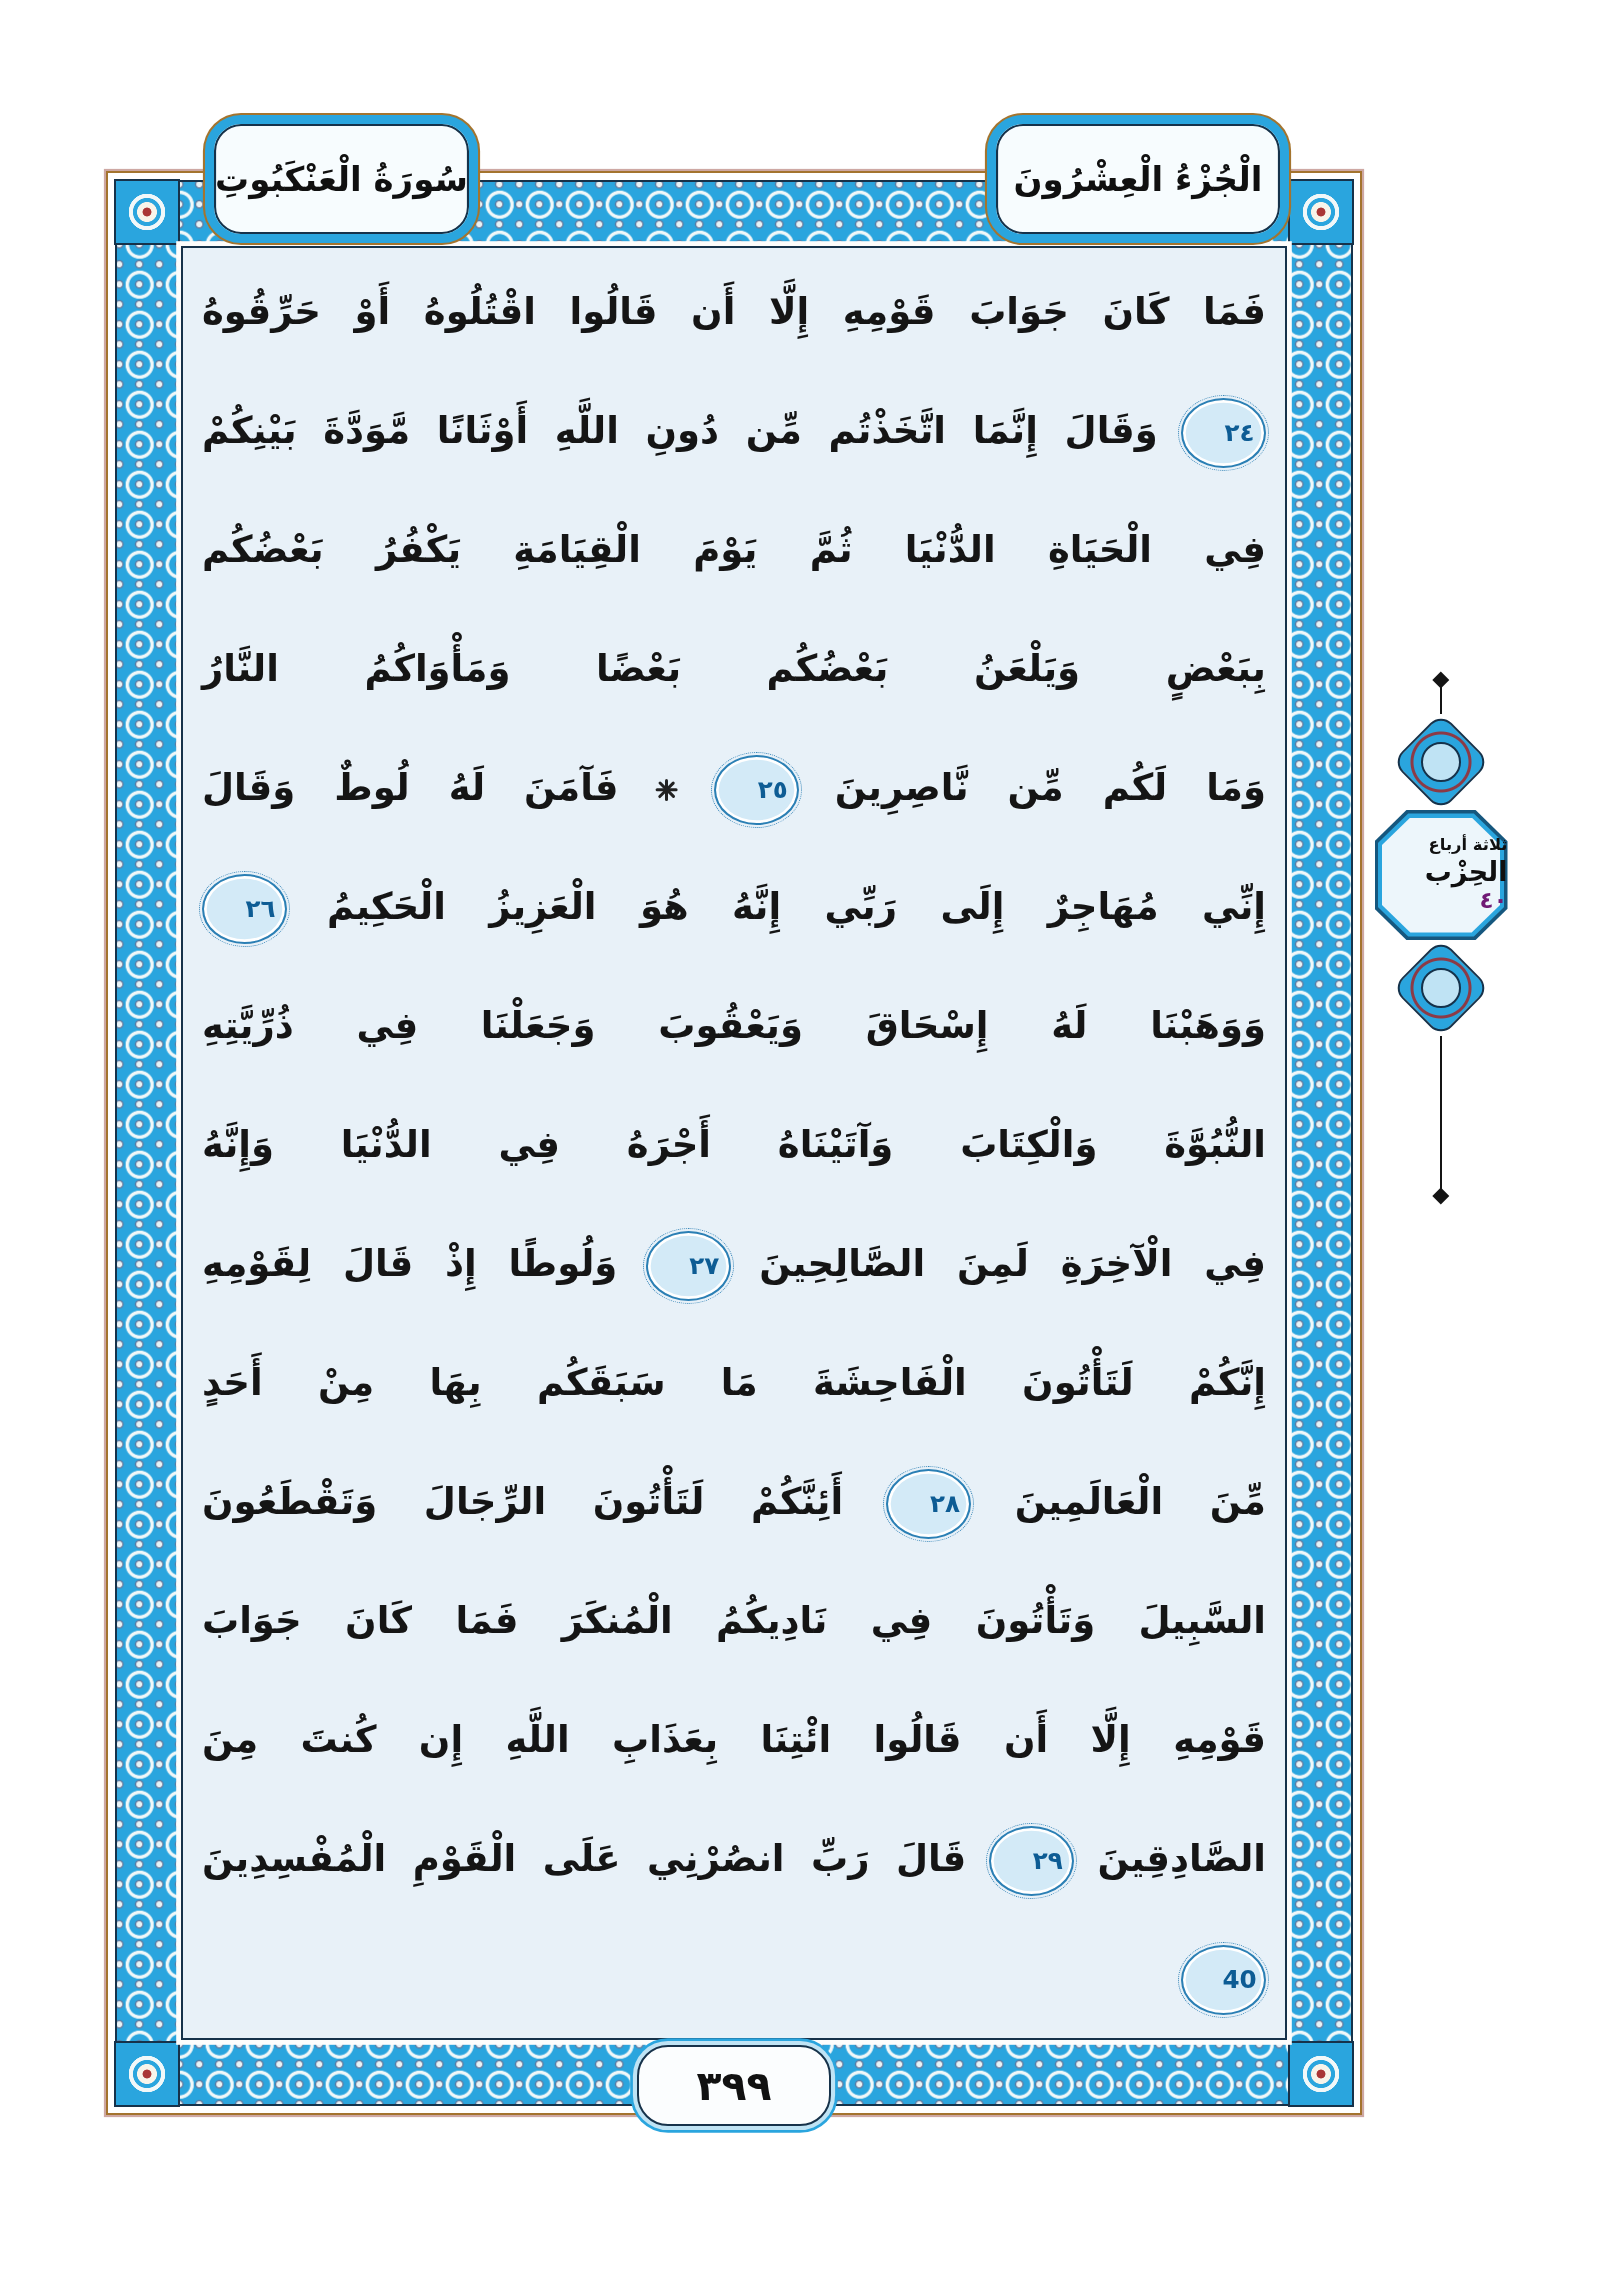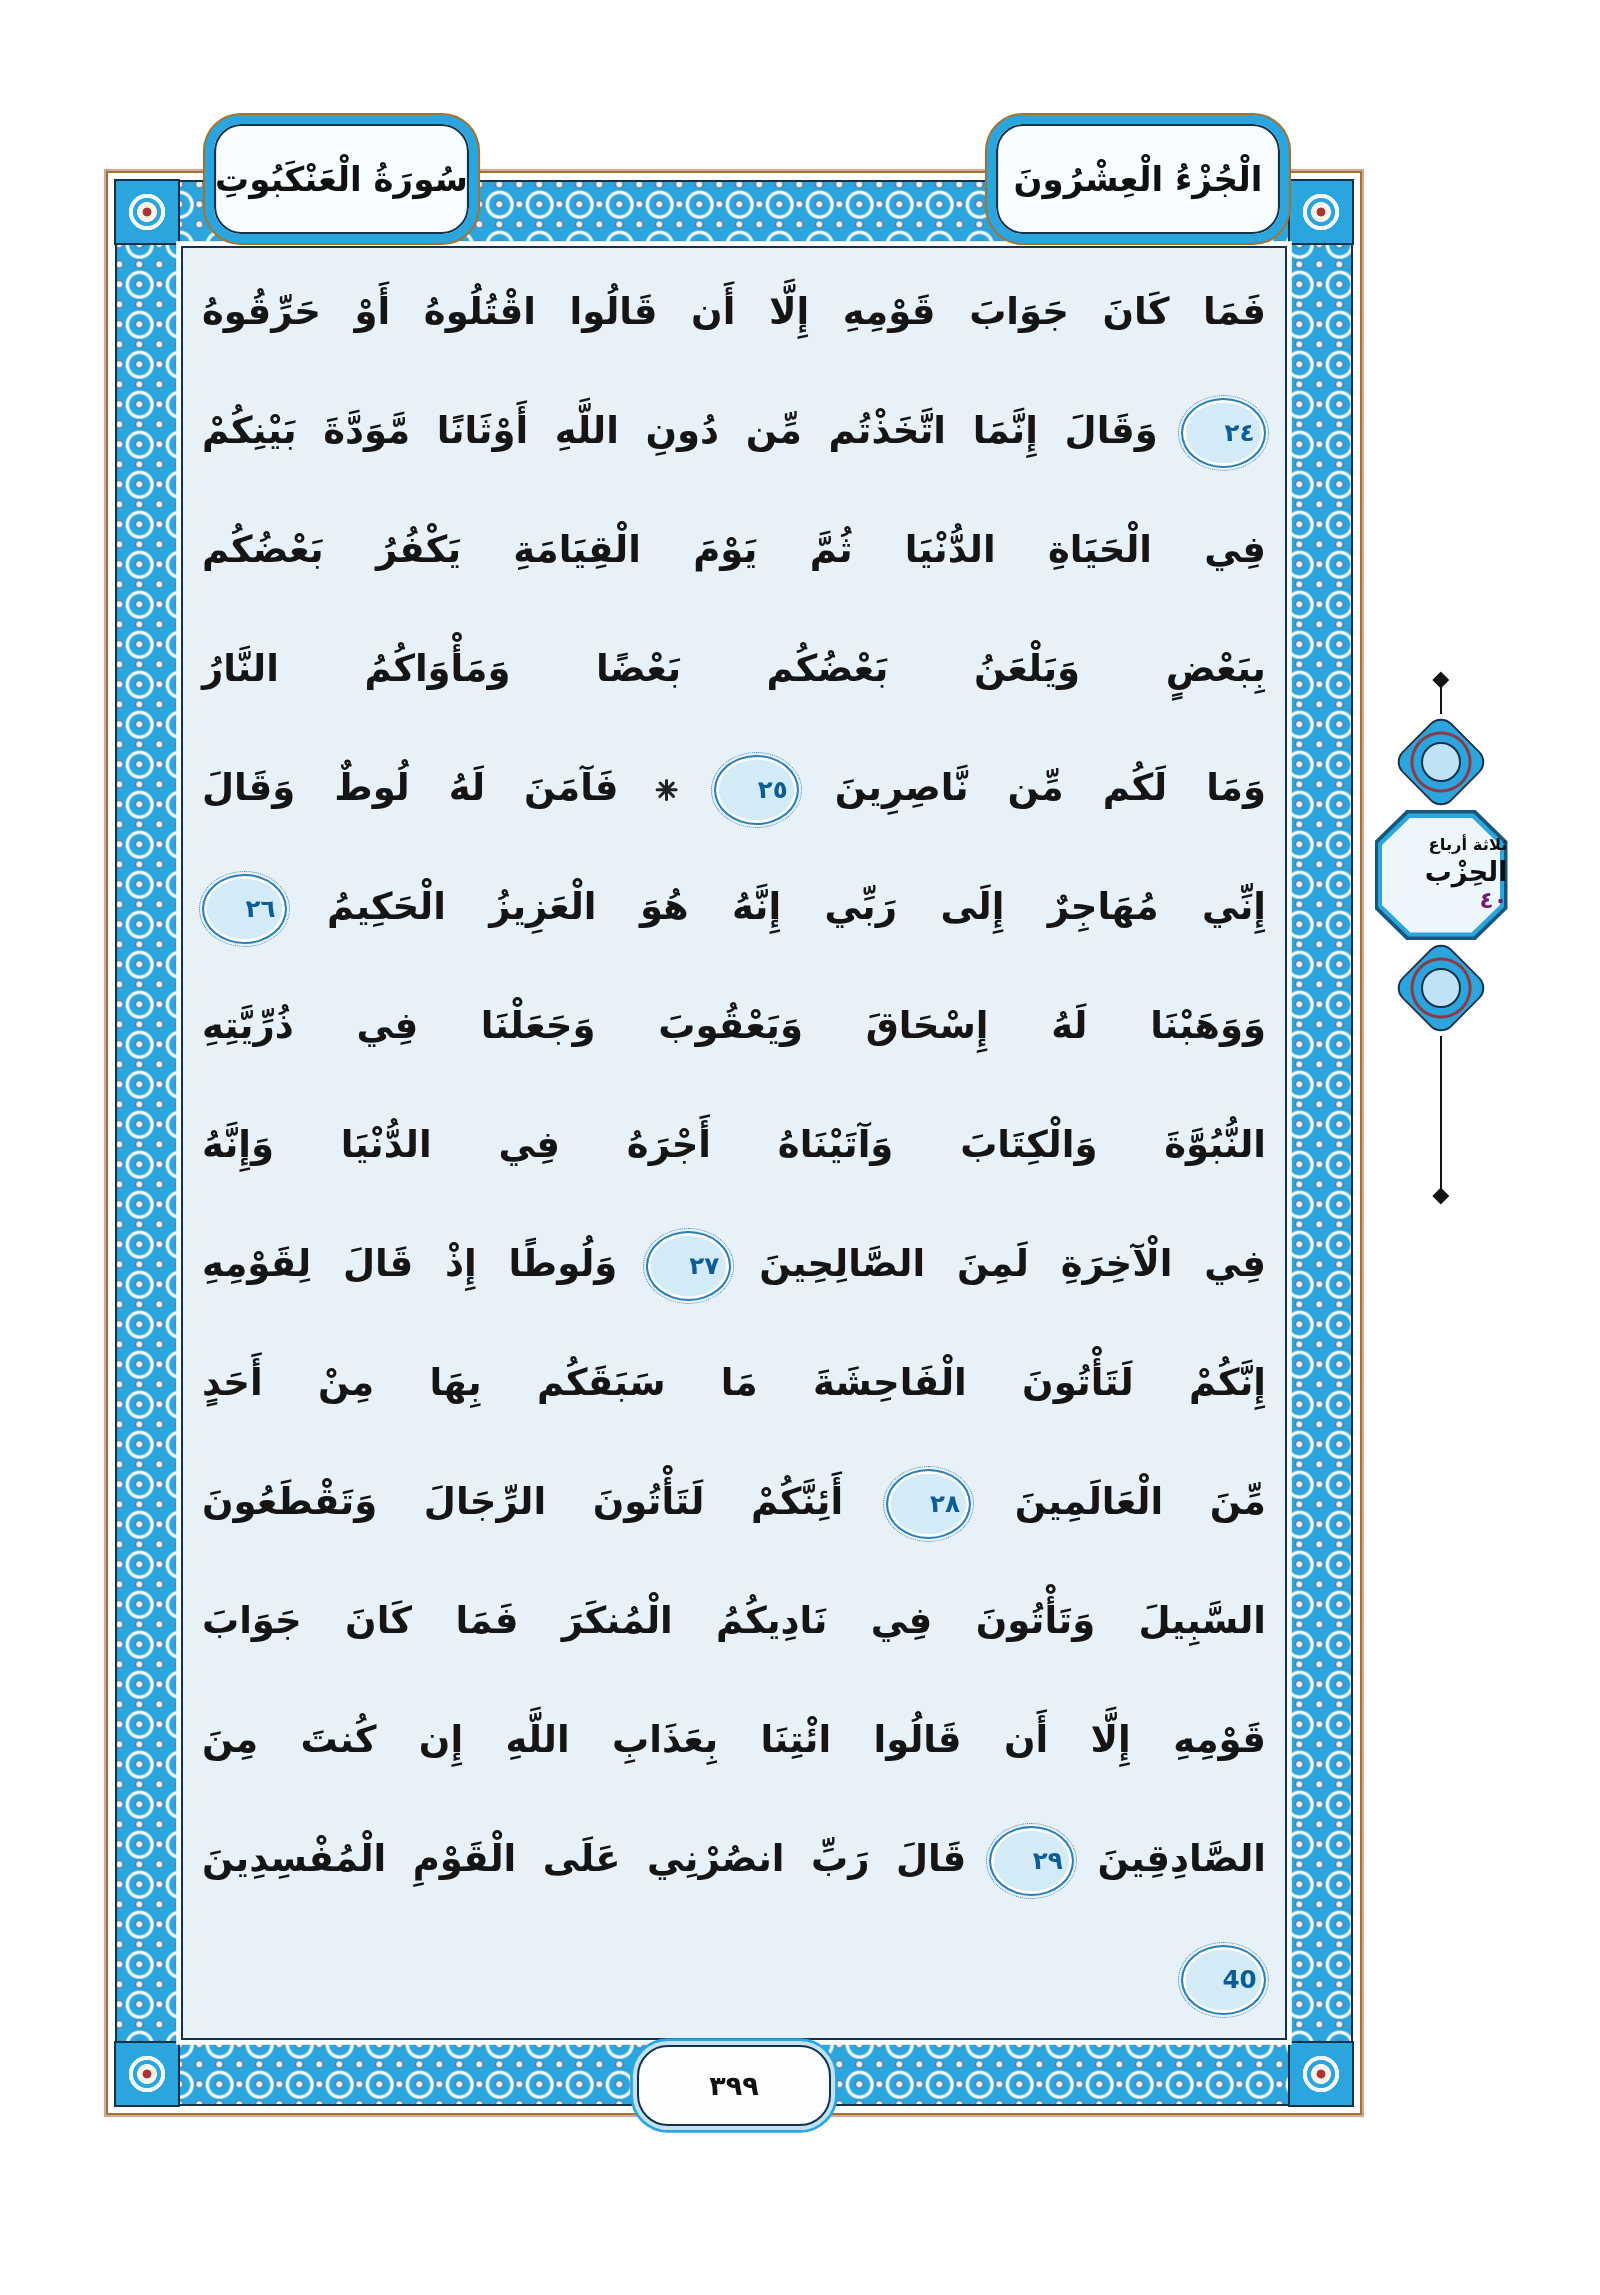--- a/index.html
+++ b/index.html
@@ -48,21 +48,21 @@
              display:flex;align-items:center;justify-content:center;z-index:5;box-sizing:border-box;}
   .cartouche.surah{left:205px;width:273px;}
   .cartouche.juz{left:987px;width:302px;}
   .cartouche span{font-size:34px;font-weight:bold;color:#101010;white-space:nowrap;text-align:right;}
 
   
   .pagenum{position:absolute;left:637px;top:2045px;width:194px;height:81px;background:#fbfdfe;
            border:2.7px solid #16324a;border-radius:31px;
            box-shadow:0 0 0 4.1px #bfe3f4, 0 0 0 6.8px #2aa5de;
            display:flex;align-items:center;justify-content:center;z-index:6;box-sizing:border-box;}
-  .pagenum span{font-size:27px;font-weight:bold;color:#111;}
+  .pagenum span{font-size:41px;font-weight:bold;color:#111;}
 
   
   .hizb{position:absolute;left:1363px;top:673px;width:156px;height:547px;z-index:2;
         display:flex;flex-direction:column;align-items:center;}
   .diamond{width:11.6px;height:11.6px;background:#141414;transform:rotate(45deg);flex:none;margin:1.4px 0;}
   .stem{width:2.7px;background:#141414;flex:none;}
   .stem.s1{height:27px;} .stem.s2{height:153px;}
   .bud{position:relative;width:103px;height:101px;flex:none;margin:-2.7px 0;}
   .bud::before{content:"";position:absolute;left:50%;top:50%;width:66px;height:66px;
                transform:translate(-50%,-50%) rotate(45deg);border-radius:15px;

